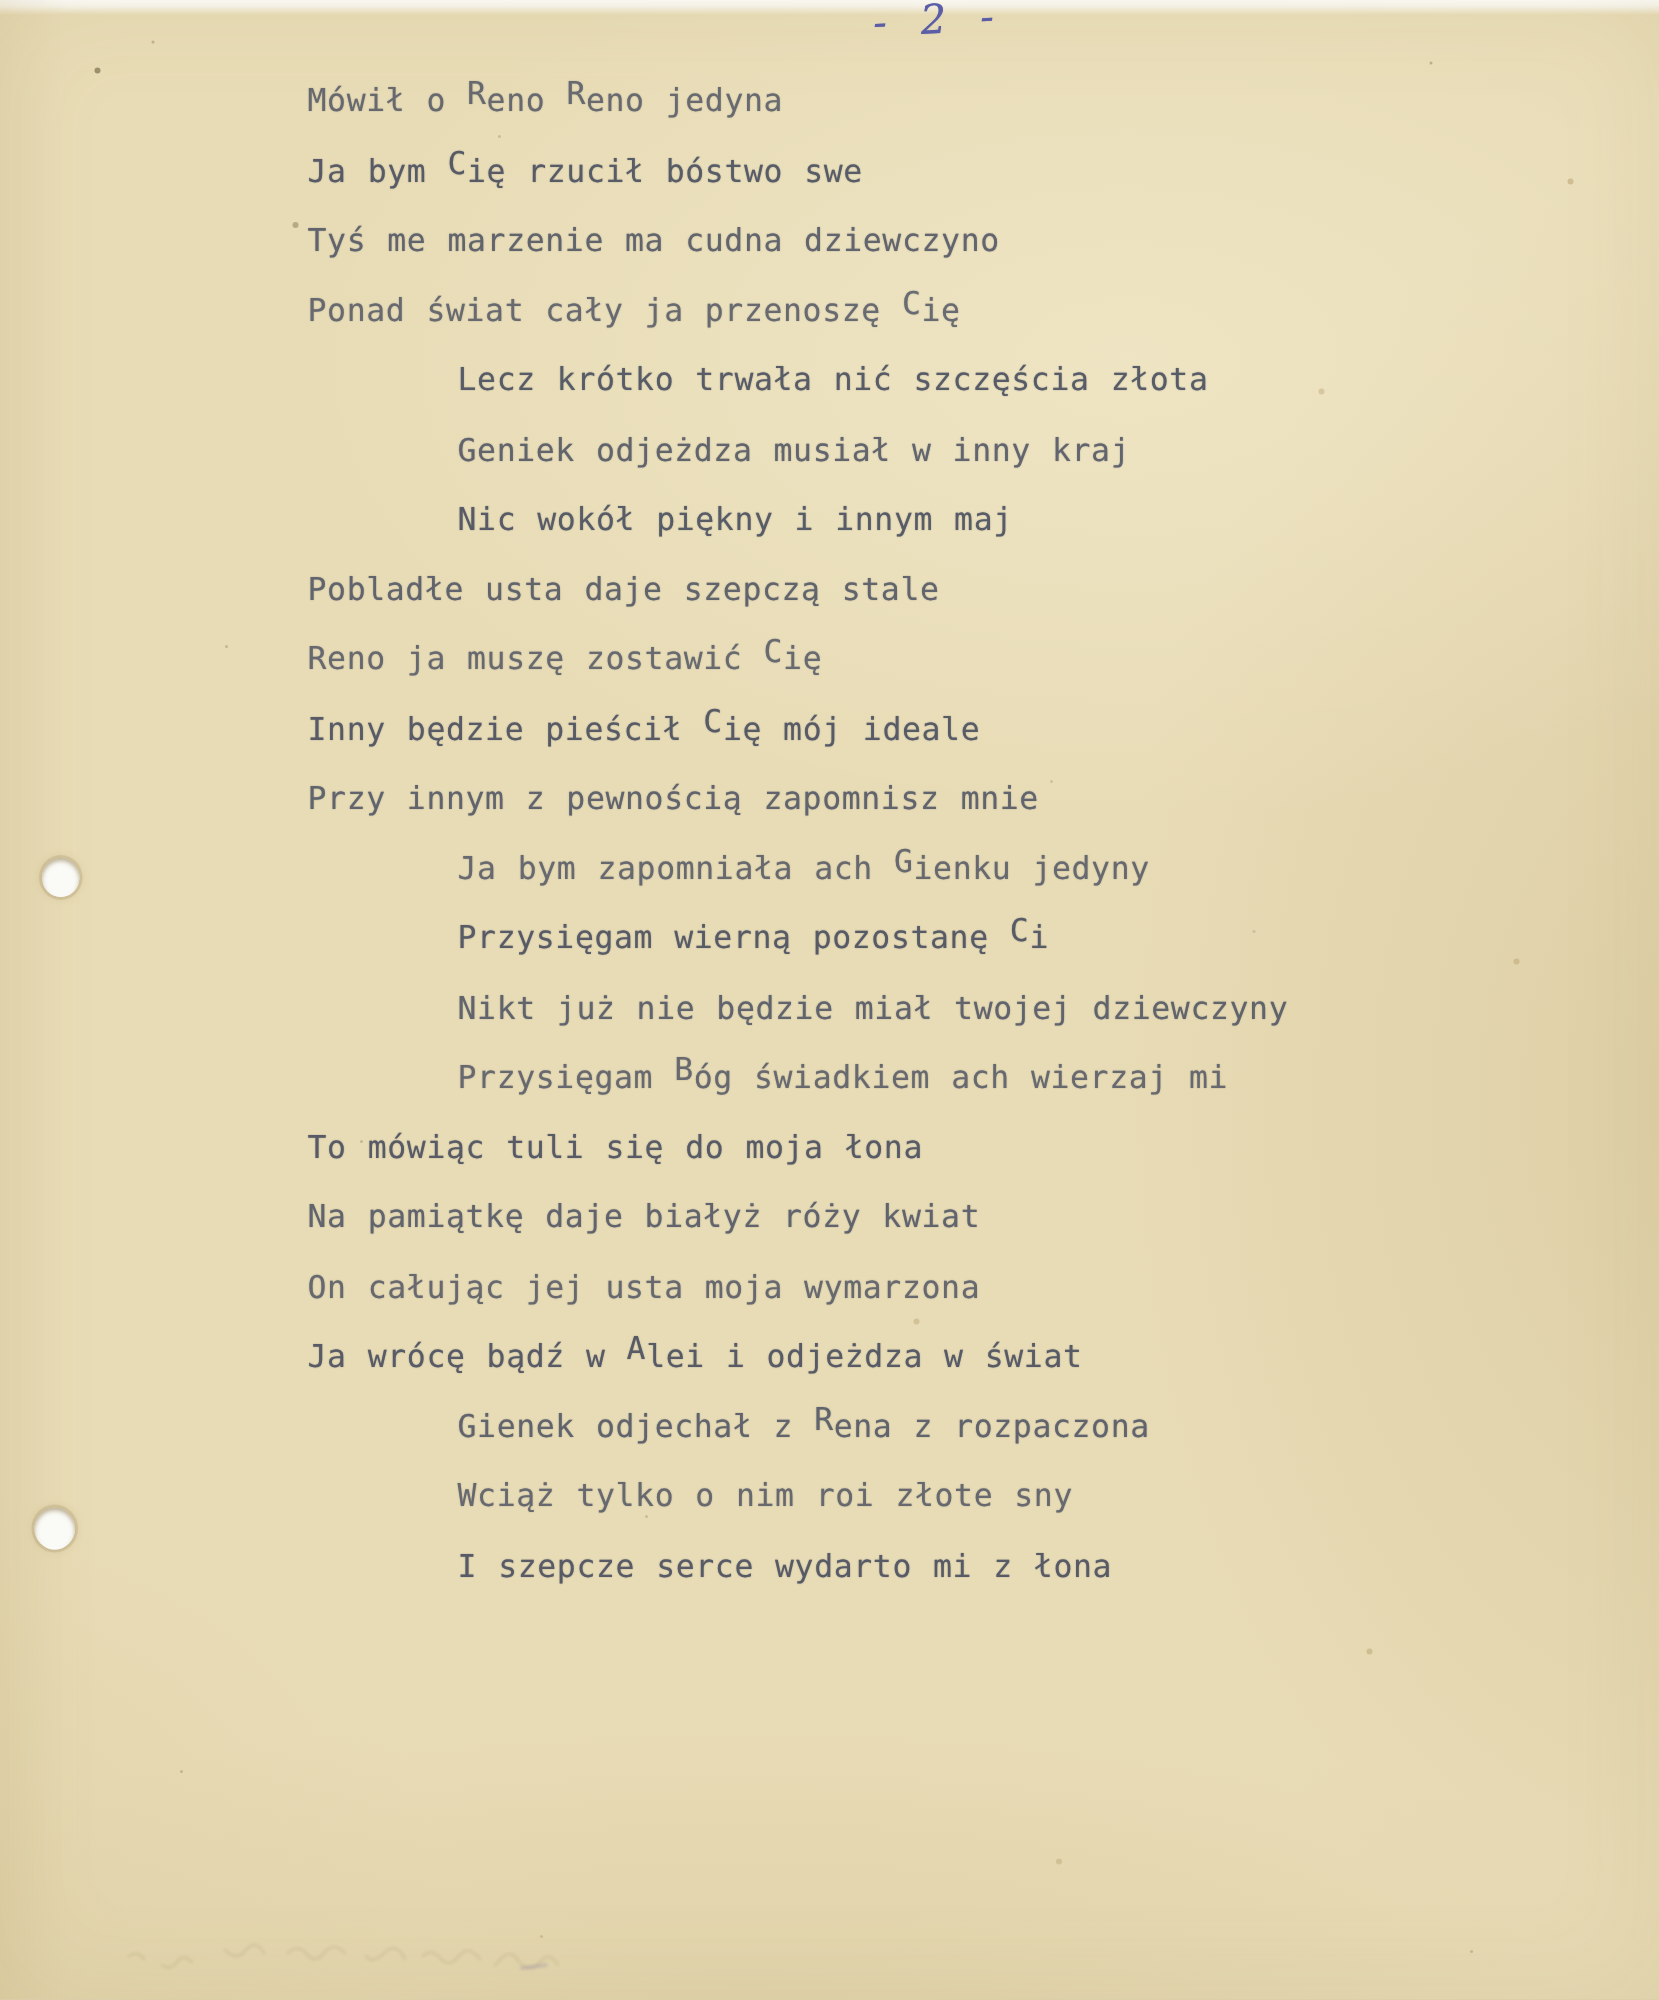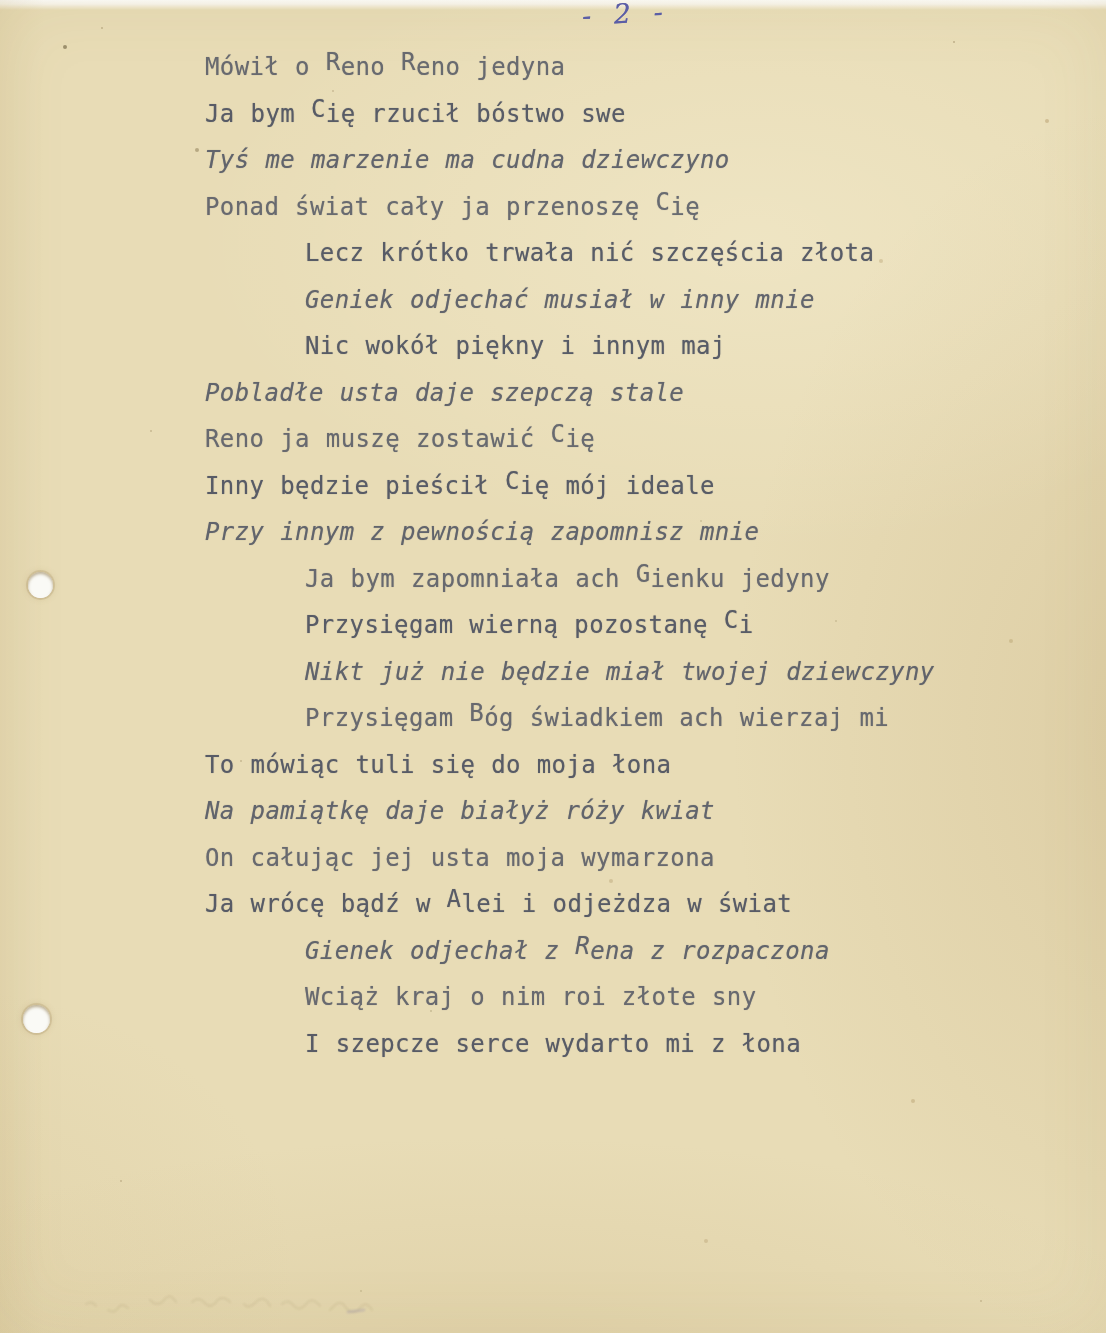--- a/index.html
+++ b/index.html
@@ -23,30 +23,30 @@
   .poem {
     position: absolute;
     left: 205px;
     top: 44px;
     width: 860px;
     color: #4c5160;
   }
   .line {
     height: 46.5px;
     line-height: 46.5px;
-    font-size: 24px;
+    font-size: 21px;
     letter-spacing: 0.4px;
     word-spacing: 1px;
     white-space: pre;
     text-shadow: 0 0 1px rgba(70,74,90,0.55);
   }
   .line.indent1 { padding-left: 100px; }
   .line.f0 { opacity: 0.82; }
   .line.f1 { opacity: 0.92; filter: blur(0.2px); }
-  .line.f2 { opacity: 0.86; filter: blur(0.35px); font-style: italic; }
+  .line.f2 { opacity: 0.86; filter: blur(0.35px); }
   
   .rc { position: relative; top: -5px; }
   
   .pagenum {
     position: absolute;
     left: 582px;
     top: -2px;
     font-family: "DejaVu Serif", serif;
     font-style: italic;
     font-size: 27px;
@@ -111,36 +111,36 @@
   <div class="speckles"></div>
 
   <div class="pagenum">- 2 -</div>
 
   <div class="poem">
       <div class="line indent0 f0">Mówił o <span class="rc">R</span>eno <span class="rc">R</span>eno jedyna</div>
       <div class="line indent0 f1">Ja bym <span class="rc">C</span>ię rzucił bóstwo swe</div>
       <div class="line indent0 f2">Tyś me marzenie ma cudna dziewczyno</div>
       <div class="line indent0 f0">Ponad świat cały ja przenoszę <span class="rc">C</span>ię</div>
       <div class="line indent1 f1">Lecz krótko trwała nić szczęścia złota</div>
-      <div class="line indent1 f2">Geniek odjechać musiał w inny mnie</div>
+      <div class="line indent1 f2">Geniek odjeżdza musiał w inny kraj</div>
       <div class="line indent1 f1">Nic wokół piękny i innym maj</div>
       <div class="line indent0 f2">Pobladłe usta daje szepczą stale</div>
       <div class="line indent0 f0">Reno ja muszę zostawić <span class="rc">C</span>ię</div>
       <div class="line indent0 f1">Inny będzie pieścił <span class="rc">C</span>ię mój ideale</div>
       <div class="line indent0 f2">Przy innym z pewnością zapomnisz mnie</div>
       <div class="line indent1 f0">Ja bym zapomniała ach <span class="rc">G</span>ienku jedyny</div>
       <div class="line indent1 f1">Przysięgam wierną pozostanę <span class="rc">C</span>i</div>
       <div class="line indent1 f2">Nikt już nie będzie miał twojej dziewczyny</div>
       <div class="line indent1 f0">Przysięgam <span class="rc">B</span>óg świadkiem ach wierzaj mi</div>
       <div class="line indent0 f1">To mówiąc tuli się do moja łona</div>
       <div class="line indent0 f2">Na pamiątkę daje białyż róży kwiat</div>
       <div class="line indent0 f0">On całując jej usta moja wymarzona</div>
       <div class="line indent0 f1">Ja wrócę bądź w <span class="rc">A</span>lei i odjeżdza w świat</div>
       <div class="line indent1 f2">Gienek odjechał z <span class="rc">R</span>ena z rozpaczona</div>
-      <div class="line indent1 f0">Wciąż kraj o nim roi złote sny</div>
+      <div class="line indent1 f0">Wciąż tylko o nim roi złote sny</div>
       <div class="line indent1 f1">I szepcze serce wydarto mi z łona</div>
     </div>
 
   <div class="hole top"></div>
   <div class="hole bottom"></div>
 
   <svg class="bleed" width="330" height="36" viewBox="0 0 330 36">
     <g fill="none" stroke="#8d8157" stroke-width="2" opacity="0.16" stroke-linecap="round" transform="scale(-1,1) translate(-330,0)">
       <path d="M6 18 q6 -10 12 -2 t14 0 q4 -8 10 -4 l6 6 m10 -4 q8 -10 14 -2 t12 2 q6 -8 12 -2 m12 2 q6 -12 14 -4 t12 2 m14 -2 q8 -8 14 0 t12 0 q6 -6 12 0 m16 0 q6 -10 12 -2 t14 0"></path>
       <path d="M250 16 q6 -6 10 0 t10 2 m12 -4 q4 -6 10 -2"></path>

